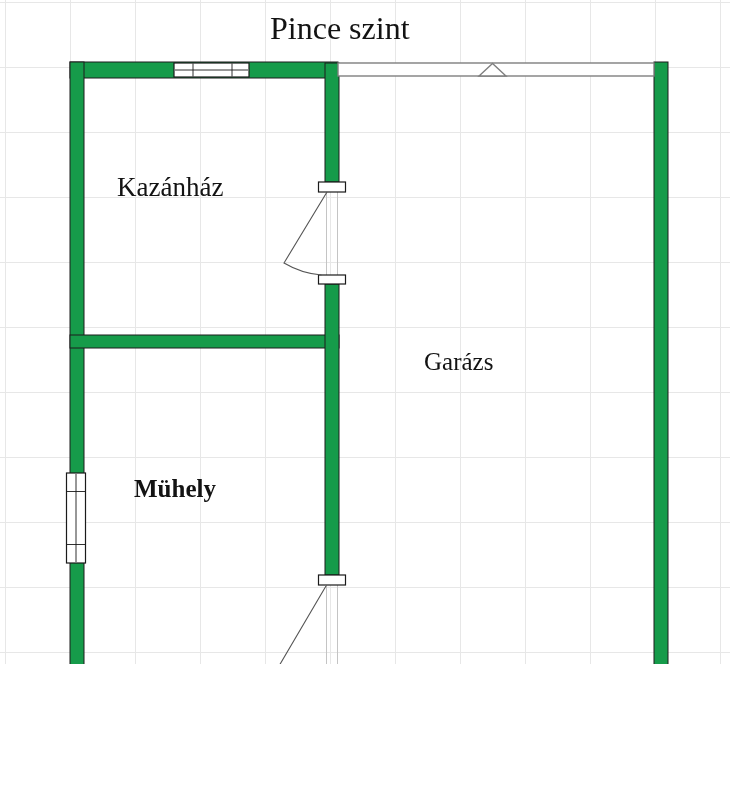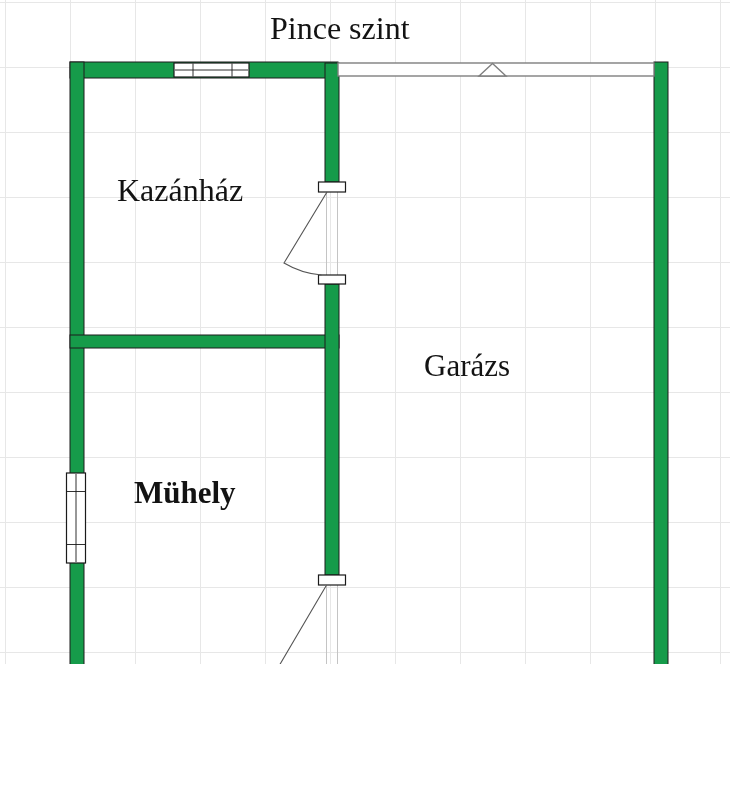--- a/index.html
+++ b/index.html
@@ -29,21 +29,21 @@
   .plan-svg{position:absolute;left:0;top:0;}
   .wall{fill:var(--wall-fill);stroke:var(--wall-outline);stroke-width:1;}
   .frame{fill:#ffffff;stroke:var(--frame-outline);stroke-width:1.2;}
   .frame-line{stroke:var(--frame-outline);stroke-width:0.9;fill:none;}
   .gdoor{fill:#ffffff;stroke:var(--garage-outline);stroke-width:1.4;}
   .leaf{fill:none;stroke:var(--leaf-stroke);stroke-width:1.1;}
   .edge{stroke:var(--opening-edge);stroke-width:1;fill:none;}
   .label{
     position:absolute;
     color:var(--text-color);
-    font-size:31px;
+    font-size:25px;
     line-height:1.15;
     white-space:nowrap;
   }
   .title{font-size:32px;}
 </style>
 </head>
 <body>
 
 <div class="canvas">
 
@@ -91,18 +91,18 @@
       <line class="edge" x1="326.5" y1="585" x2="326.5" y2="681"></line>
       <line class="edge" x1="337.5" y1="585" x2="337.5" y2="681"></line>
       <rect class="frame" x="318.5" y="575" width="27" height="10"></rect>
       <rect class="frame" x="318.5" y="681" width="27" height="9"></rect>
       <path class="leaf" d="M326,586 L279,666 Q298.5,678.4 321.5,680"></path>
     </g>
   </svg>
 
   <div class="label title" style="left:270px;top:10px;">Pince szint</div>
 
-  <div class="label" style="left:117px;top:172px;font-size:32px;">Kazánház</div>
+  <div class="label" style="left:117px;top:172px;font-size:27px;">Kazánház</div>
 
   <div class="label" style="left:424px;top:348px;">Garázs</div>
 
   <div class="label" style="left:134px;top:475px;font-weight:bold;">Mühely</div>
 </div>
 
 </body></html>

